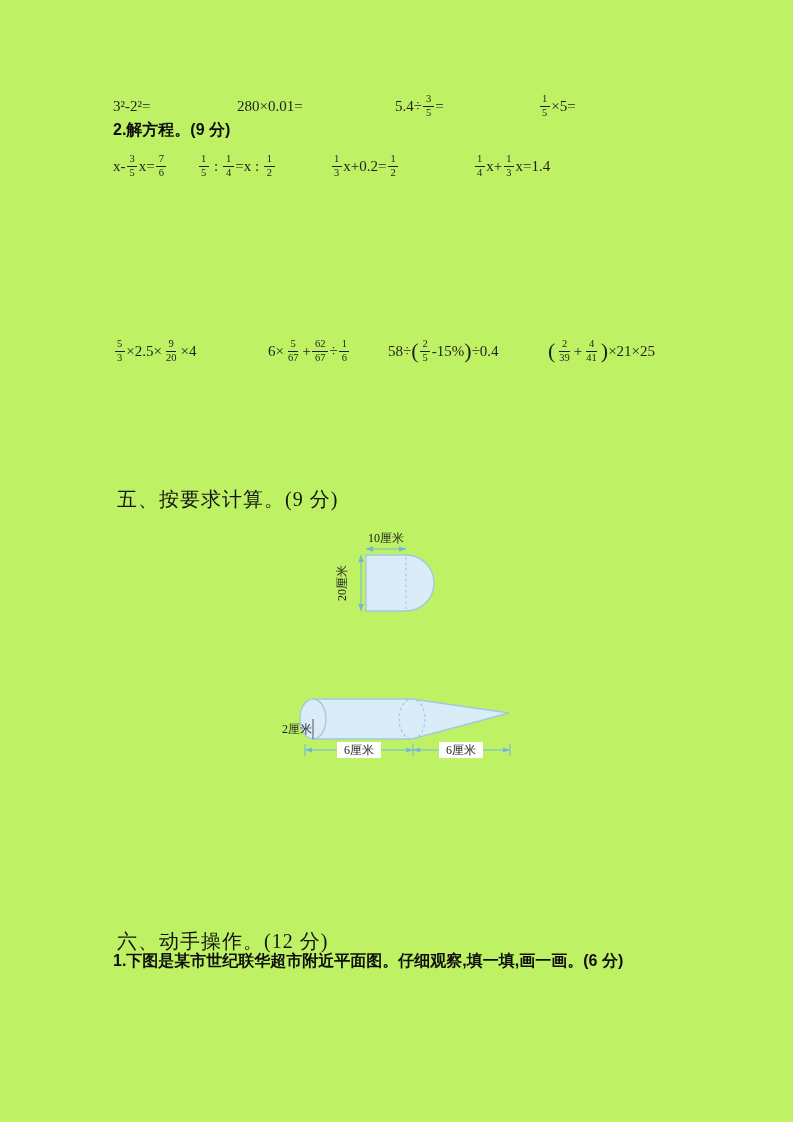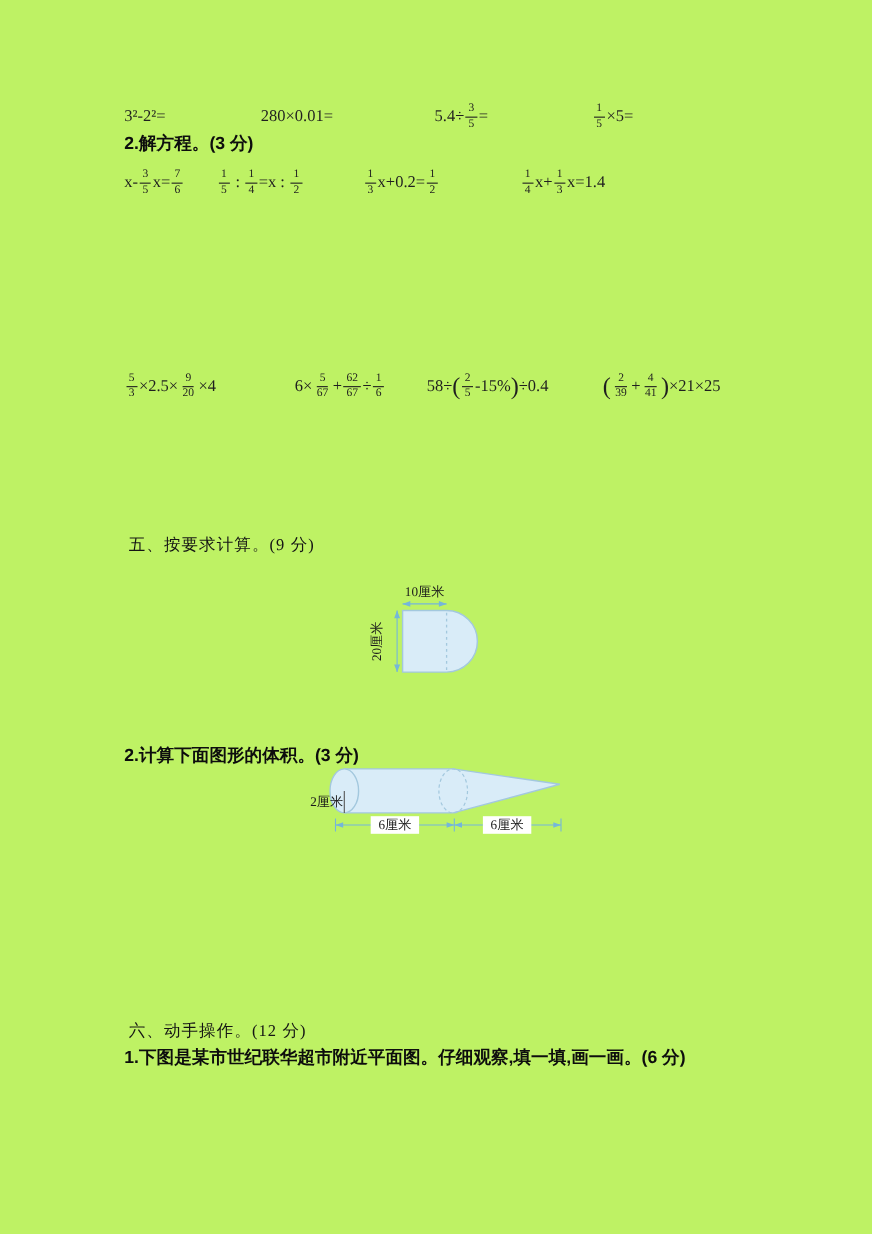--- a/index.html
+++ b/index.html
@@ -8,35 +8,35 @@
   .math-item{position:absolute;display:flex;align-items:center;height:40px;
              font-size:15px;white-space:pre;font-family:"Liberation Serif","DejaVu Serif",serif;}
   .frac{display:inline-flex;flex-direction:column;align-items:center;
         font-size:10.5px;line-height:1.18;margin:0 1.5px;}
   .fn{display:block;padding:0 2.5px;border-bottom:1px solid #1f1f1f;}
   .fd{display:block;padding:0 2.5px;}
   .bp{display:inline-block;font-size:22px;line-height:1;font-weight:400;}
   .h-bold{position:absolute;font-family:"Liberation Sans","DejaVu Sans",sans-serif;
           font-weight:700;font-size:16px;color:#0d0d0d;white-space:pre;}
   .h-serif{position:absolute;font-family:"Liberation Serif","DejaVu Serif",serif;
-           font-weight:400;font-size:15px;color:#141414;letter-spacing:1px;white-space:pre;}
+           font-weight:400;font-size:20px;color:#141414;letter-spacing:1px;white-space:pre;}
   .fig{position:absolute;}
   svg text{font-family:"Liberation Serif","DejaVu Serif",serif;fill:#1a1a1a;}
 </style>
 </head>
 <body>
 
 <div class="page">
 
   <div class="math-item" style="left:113px;top:86px">3²-2²=</div>
   <div class="math-item" style="left:237px;top:86px">280×0.01=</div>
   <div class="math-item" style="left:395px;top:86px">5.4÷<span class="frac"><span class="fn">3</span><span class="fd">5</span></span>=</div>
   <div class="math-item" style="left:538px;top:86px"><span class="frac"><span class="fn">1</span><span class="fd">5</span></span>×5=</div>
 
-  <div class="h-bold" style="left:113px;top:120px">2.解方程。(3 分)</div>
+  <div class="h-bold" style="left:113px;top:120px">2.解方程。(9 分)</div>
   <div class="math-item" style="left:113px;top:146px">x-<span class="frac"><span class="fn">3</span><span class="fd">5</span></span>x=<span class="frac"><span class="fn">7</span><span class="fd">6</span></span></div>
   <div class="math-item" style="left:197px;top:146px"><span class="frac"><span class="fn">1</span><span class="fd">5</span></span> : <span class="frac"><span class="fn">1</span><span class="fd">4</span></span>=x : <span class="frac"><span class="fn">1</span><span class="fd">2</span></span></div>
   <div class="math-item" style="left:330px;top:146px"><span class="frac"><span class="fn">1</span><span class="fd">3</span></span>x+0.2=<span class="frac"><span class="fn">1</span><span class="fd">2</span></span></div>
   <div class="math-item" style="left:473px;top:146px"><span class="frac"><span class="fn">1</span><span class="fd">4</span></span>x+<span class="frac"><span class="fn">1</span><span class="fd">3</span></span>x=1.4</div>
 
   <div class="math-item" style="left:113px;top:331px"><span class="frac"><span class="fn">5</span><span class="fd">3</span></span>×2.5×<span class="frac"><span class="fn">9</span><span class="fd">20</span></span>×4</div>
   <div class="math-item" style="left:268px;top:331px">6×<span class="frac"><span class="fn">5</span><span class="fd">67</span></span>+<span class="frac"><span class="fn">62</span><span class="fd">67</span></span>÷<span class="frac"><span class="fn">1</span><span class="fd">6</span></span></div>
   <div class="math-item" style="left:388px;top:331px">58÷<span class="bp">(</span><span class="frac"><span class="fn">2</span><span class="fd">5</span></span>-15%<span class="bp">)</span>÷0.4</div>
   <div class="math-item" style="left:548px;top:331px"><span class="bp">(</span><span class="frac"><span class="fn">2</span><span class="fd">39</span></span>+<span class="frac"><span class="fn">4</span><span class="fd">41</span></span><span class="bp">)</span>×21×25</div>
 
@@ -52,21 +52,20 @@
       <polygon points="78,23 71,20.3 71,25.7" fill="#74b6da"></polygon>
       <text x="58" y="16" text-anchor="middle" font-size="12">10厘米</text>
 
       <line x1="33" y1="29" x2="33" y2="85" stroke-width="1" stroke="#74b6da"></line>
       <polygon points="33,29 30.3,36 35.7,36" fill="#74b6da"></polygon>
       <polygon points="33,85 30.3,78 35.7,78" fill="#74b6da"></polygon>
       <text x="14" y="57" transform="rotate(-90 14 57)" text-anchor="middle" dominant-baseline="central" font-size="12">20厘米</text>
     </svg>
   </div>
 
-  <div class="h-bold" style="left:113px;top:677px">2.计算下面图形的体积。(3 分)</div>
 
   <div class="fig" style="left:276px;top:692px">
     <svg width="250" height="70" viewBox="0 0 250 70">
       <path d="M37,7 L136,7 L233,21 L136,47 L37,47 Z" stroke="none" fill="#d9ecf8"></path>
       <path d="M37,7 L136,7 L233,21 M37,47 L136,47 L233,21" fill="none" stroke-width="1.3" stroke="#a3c8de"></path>
       <ellipse cx="136" cy="27" rx="13" ry="20" fill="none" stroke-width="1.1" stroke-dasharray="3,2.5" stroke="#a3c8de"></ellipse>
       <ellipse cx="37" cy="27" rx="13" ry="20" stroke-width="1.3" fill="#d9ecf8" stroke="#a3c8de"></ellipse>
       <line x1="37" y1="27" x2="37" y2="47" stroke-width="1" stroke="#555555"></line>
       <text x="36" y="41" text-anchor="end" font-size="12">2厘米</text>
 

